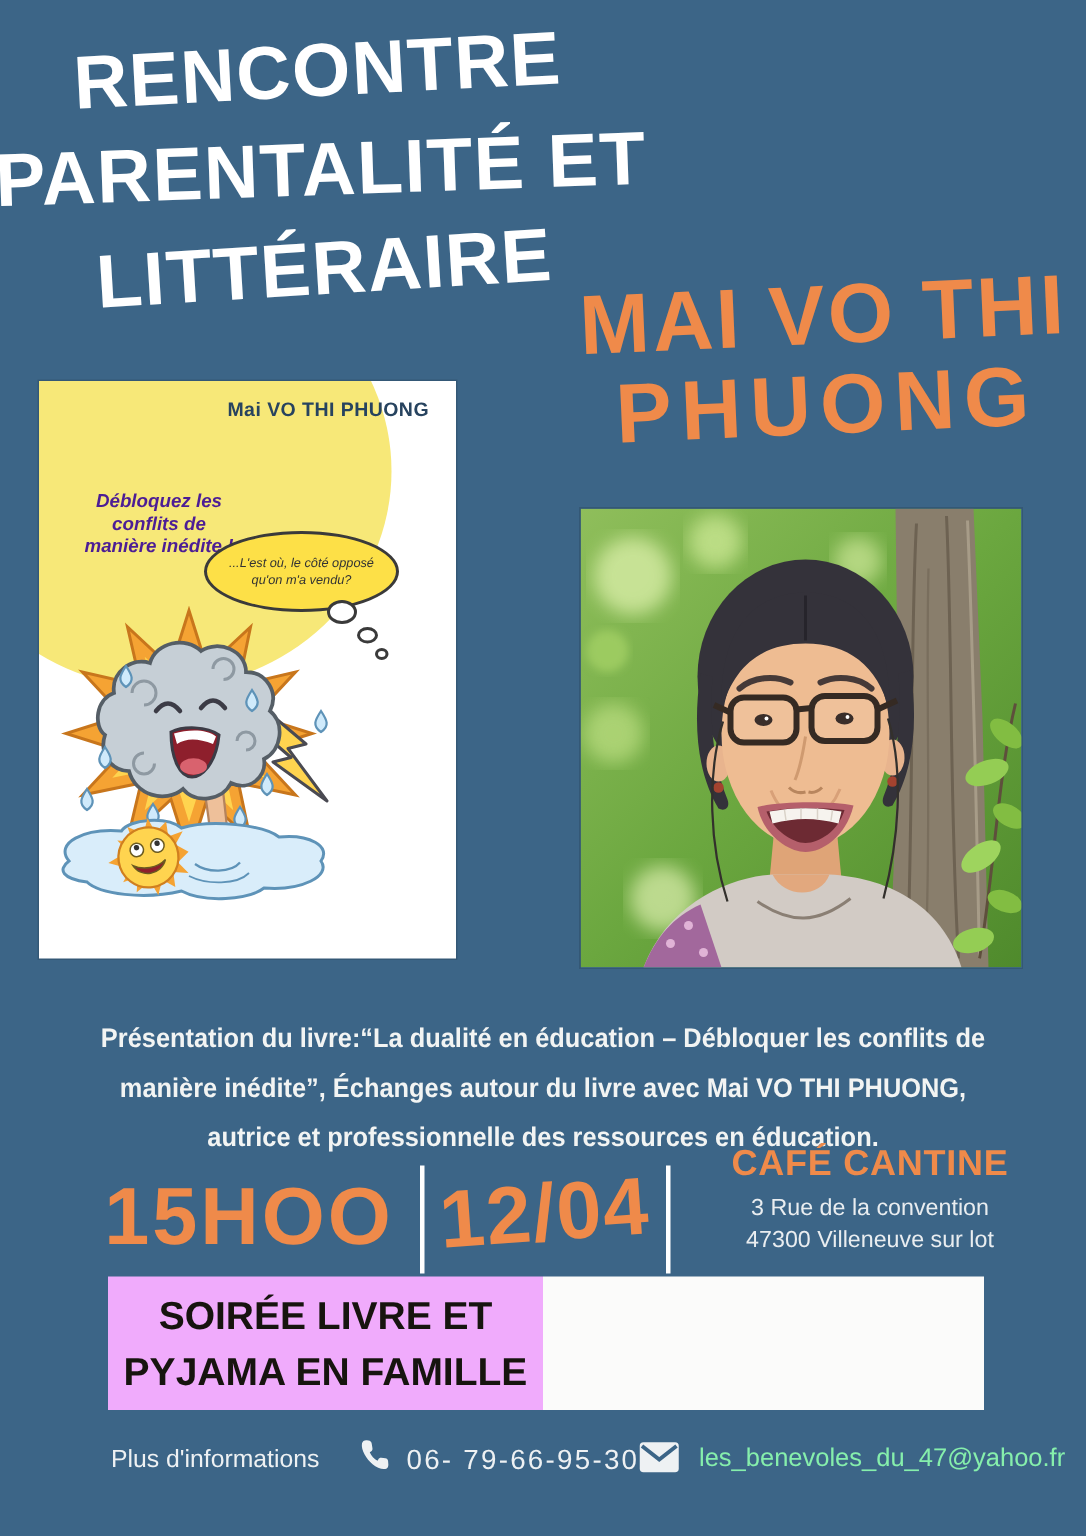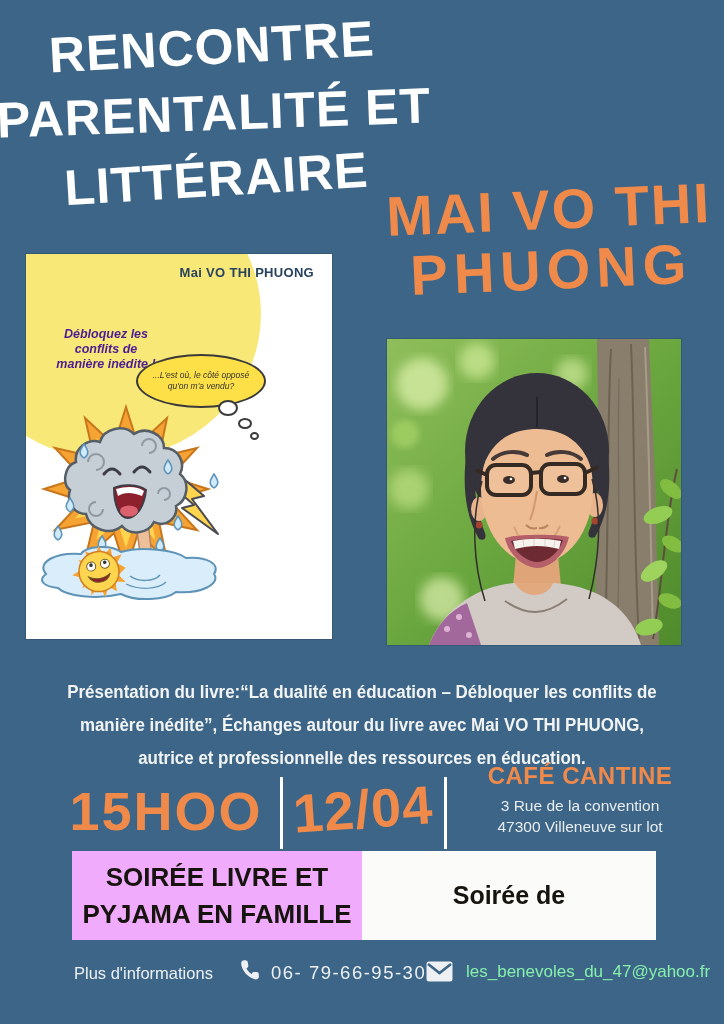--- a/index.html
+++ b/index.html
@@ -14,21 +14,21 @@
   .title .line{font-weight:bold;font-size:50px;line-height:66px;letter-spacing:1px;white-space:nowrap;}
   .title .line:nth-child(1){transform:rotate(-1deg);}
   .title .line:nth-child(3){transform:rotate(-1.5deg);}
   
   .author{position:absolute;left:376px;top:180px;width:348px;text-align:center;
     color:#ef8a4a;font-weight:bold;transform:rotate(-2.5deg);}
   .author .line1{font-size:56px;line-height:60px;letter-spacing:2px;white-space:nowrap;}
   .author .line2{font-size:56px;line-height:60px;letter-spacing:6px;white-space:nowrap;}
   
   .cover{position:absolute;left:26px;top:254px;width:278px;height:385px;background:#ffffff;
-    overflow:hidden;box-shadow:0 0 0 1px rgba(0,0,0,0.12);padding-left:28px;}
+    overflow:hidden;box-shadow:0 0 0 1px rgba(0,0,0,0.12);}
   .cover-blob{position:absolute;left:-70px;top:-85px;width:305px;height:290px;
     background:#f7e878;border-radius:50%;}
   .cover-author{position:absolute;top:11px;right:18px;font-size:13px;font-weight:bold;
     color:#27435f;letter-spacing:0.3px;}
   .cover-title{position:absolute;top:27px;right:13px;text-align:right;color:#f08c3c;font-weight:bold;}
   .cover-title .t1{font-size:30px;line-height:36px;white-space:nowrap;}
   .cover-title .t2{font-size:33px;line-height:36px;white-space:nowrap;}
   .cover-tagline{position:absolute;top:73px;left:22px;width:116px;text-align:center;
     font-size:12.5px;font-weight:bold;font-style:italic;color:#4c1d95;line-height:15px;}
   .bubble{position:absolute;left:110px;top:100px;width:130px;height:54px;background:#fde047;
@@ -270,21 +270,20 @@
       <div>3 Rue de la convention</div>
       <div>47300 Villeneuve sur lot</div>
     </div>
   </div>
 
   <div class="banner-left">
     <div>SOIRÉE LIVRE ET</div>
     <div>PYJAMA EN FAMILLE</div>
   </div>
   <div class="banner-right">
-    <div>Soirée de</div>
   </div>
 
   <div class="footer-info">Plus d'informations</div>
   <svg class="phone-icon" width="24" height="26" viewBox="0 0 24 24">
     <path fill="#eef1f3" d="M6.6,2.2 C5,2 3.6,2.8 3.3,4.4 C2.6,8.6 6.2,14.8 10.4,18.1 C13,20.2 16.4,21.8 18.9,21.3 C20.3,21 21,19.8 20.9,18.3 L20.7,15.9 C20.6,14.9 19.9,14.2 18.9,14.1 L16.2,13.9 C15.3,13.8 14.6,14.2 14.1,15.1 L13.7,15.9 C11.5,14.8 9.4,12.5 8.5,10.2 L9.3,9.7 C10.1,9.2 10.5,8.4 10.3,7.5 L9.8,4.3 C9.6,3.2 8.8,2.4 7.7,2.3 Z"></path>
   </svg>
   <div class="footer-phone">06- 79-66-95-30</div>
   <svg class="envelope-icon" width="27" height="21" viewBox="0 0 27 21">
     <rect x="0.5" y="0.5" width="26" height="20" rx="2.5" fill="#eef1f3"></rect>
     <polyline points="2,3 13.5,12 25,3" fill="none" stroke="#3c6587" stroke-width="2.6"></polyline>

